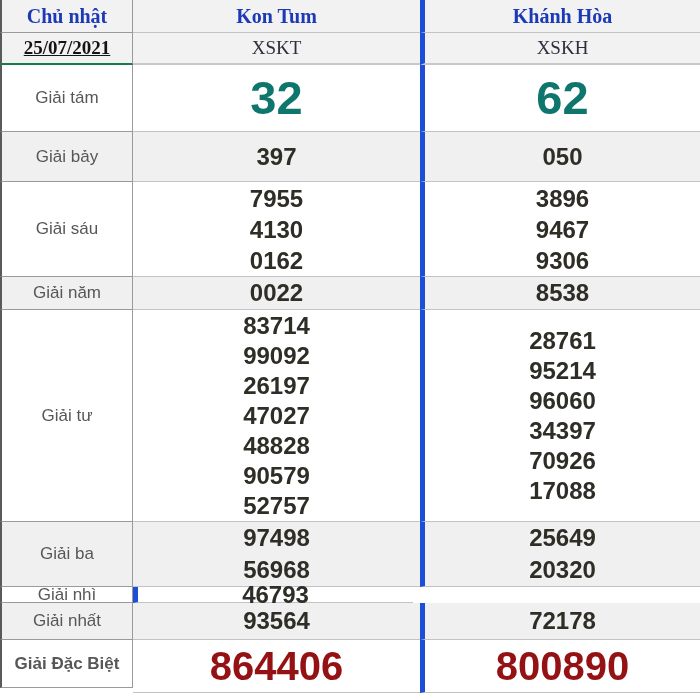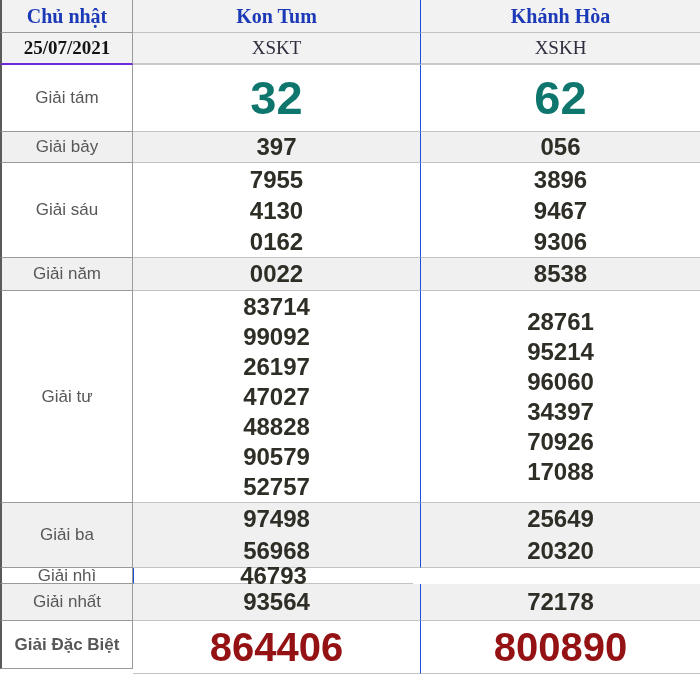--- a/index.html
+++ b/index.html
@@ -15,38 +15,38 @@
     width:133px;flex:none;
     border-left:2px solid #5a5a5a;
     border-right:1px solid #9a9a9a;
     border-bottom:1px solid #9a9a9a;
     font-size:17px;color:#575757;
     background:#fff;
   }
   
   .main-cell{flex-direction:column;}
   .col-kt{width:287px;flex:none;border-bottom:1px solid #c3c3c3;background:#fff;}
-  .col-kh{width:280px;flex:none;border-left:1px solid #1d4ed8;border-bottom:1px solid #c3c3c3;background:#fff;}
+  .col-kh{width:280px;flex:none;border-left:5px solid #1d4ed8;border-bottom:1px solid #c3c3c3;background:#fff;}
   .alt .label-cell,.alt .col-kt,.alt .col-kh{background:#f0f0f0;}
   
   .header-row{height:33px;}
   .header-row .label-cell,.header-row .col-kt,.header-row .col-kh,
   .subheader-row .label-cell,.subheader-row .col-kt,.subheader-row .col-kh{background:#f2f2f2;}
   .subheader-row{height:32px;}
   .subheader-row .col-kt,.subheader-row .col-kh{border-bottom:2px solid #c9c9c9;}
-  .subheader-row .label-cell{border-bottom:2px solid #6d28d9;}
+  .subheader-row .label-cell{border-bottom:2px solid #15803d;text-decoration:underline;}
   .province,.day{
     font-family:"Liberation Serif","DejaVu Serif",serif;
     font-weight:bold;font-size:20px;color:#1c3ab8;cursor:pointer;
   }
   .date{font-family:"Liberation Serif","DejaVu Serif",serif;font-weight:bold;font-size:19px;color:#141414;}
   .code{font-family:"Liberation Serif","DejaVu Serif",serif;font-size:19px;color:#2e2e3e;}
   
   .prize-row-0{height:67px;}
-  .prize-row-1{height:31px;}
+  .prize-row-1{height:50px;}
   .prize-row-2{height:95px;}
   .prize-row-3{height:33px;}
   .prize-row-4{height:212px;}
   .prize-row-5{height:65px;}
   .prize-row-6{height:16px;border-radius:10px;}
   .prize-row-7{height:37px;}
   .prize-row-8{height:53px;}
   
   .num{font-weight:bold;font-size:24px;color:#2e2d26;line-height:30px;display:block;text-align:center;}
   .prize-row-2 .num{line-height:31px;}
@@ -79,21 +79,21 @@
         <div class="cell main-cell col-kh">
           <span class="num">62</span>
         </div>
       </div>
       <div class="row prize-row-1 style-normal alt">
         <div class="cell label-cell">Giải bảy</div>
         <div class="cell main-cell col-kt">
           <span class="num">397</span>
         </div>
         <div class="cell main-cell col-kh">
-          <span class="num">056</span>
+          <span class="num">050</span>
         </div>
       </div>
       <div class="row prize-row-2 style-normal">
         <div class="cell label-cell">Giải sáu</div>
         <div class="cell main-cell col-kt">
           <span class="num">7955</span>
           <span class="num">4130</span>
           <span class="num">0162</span>
         </div>
         <div class="cell main-cell col-kh">

